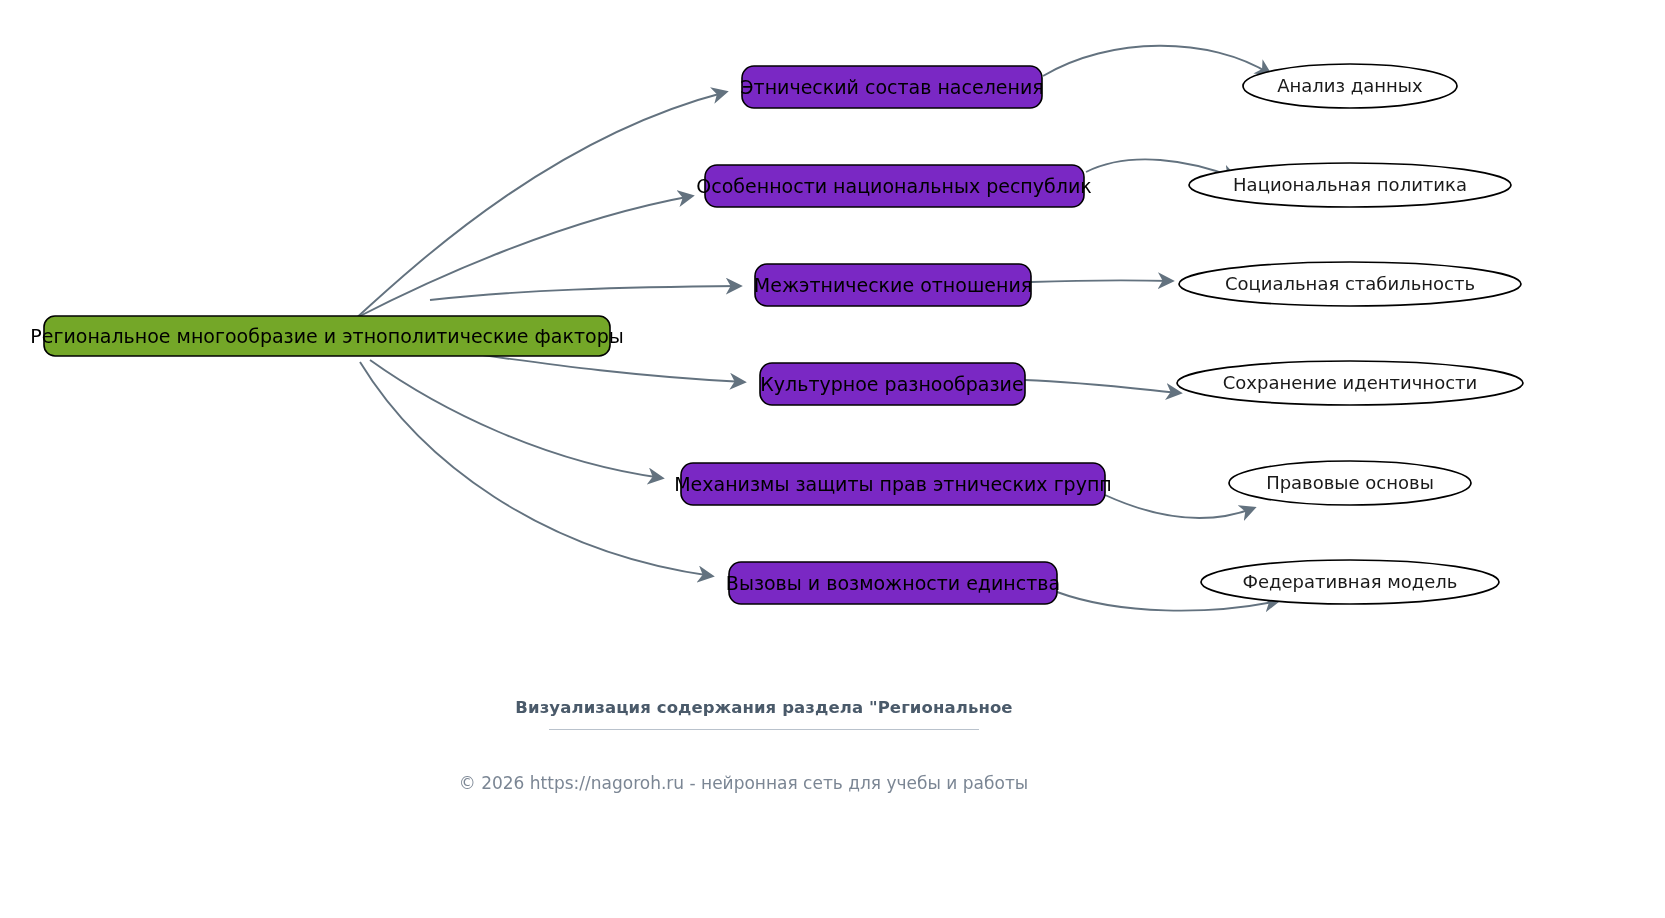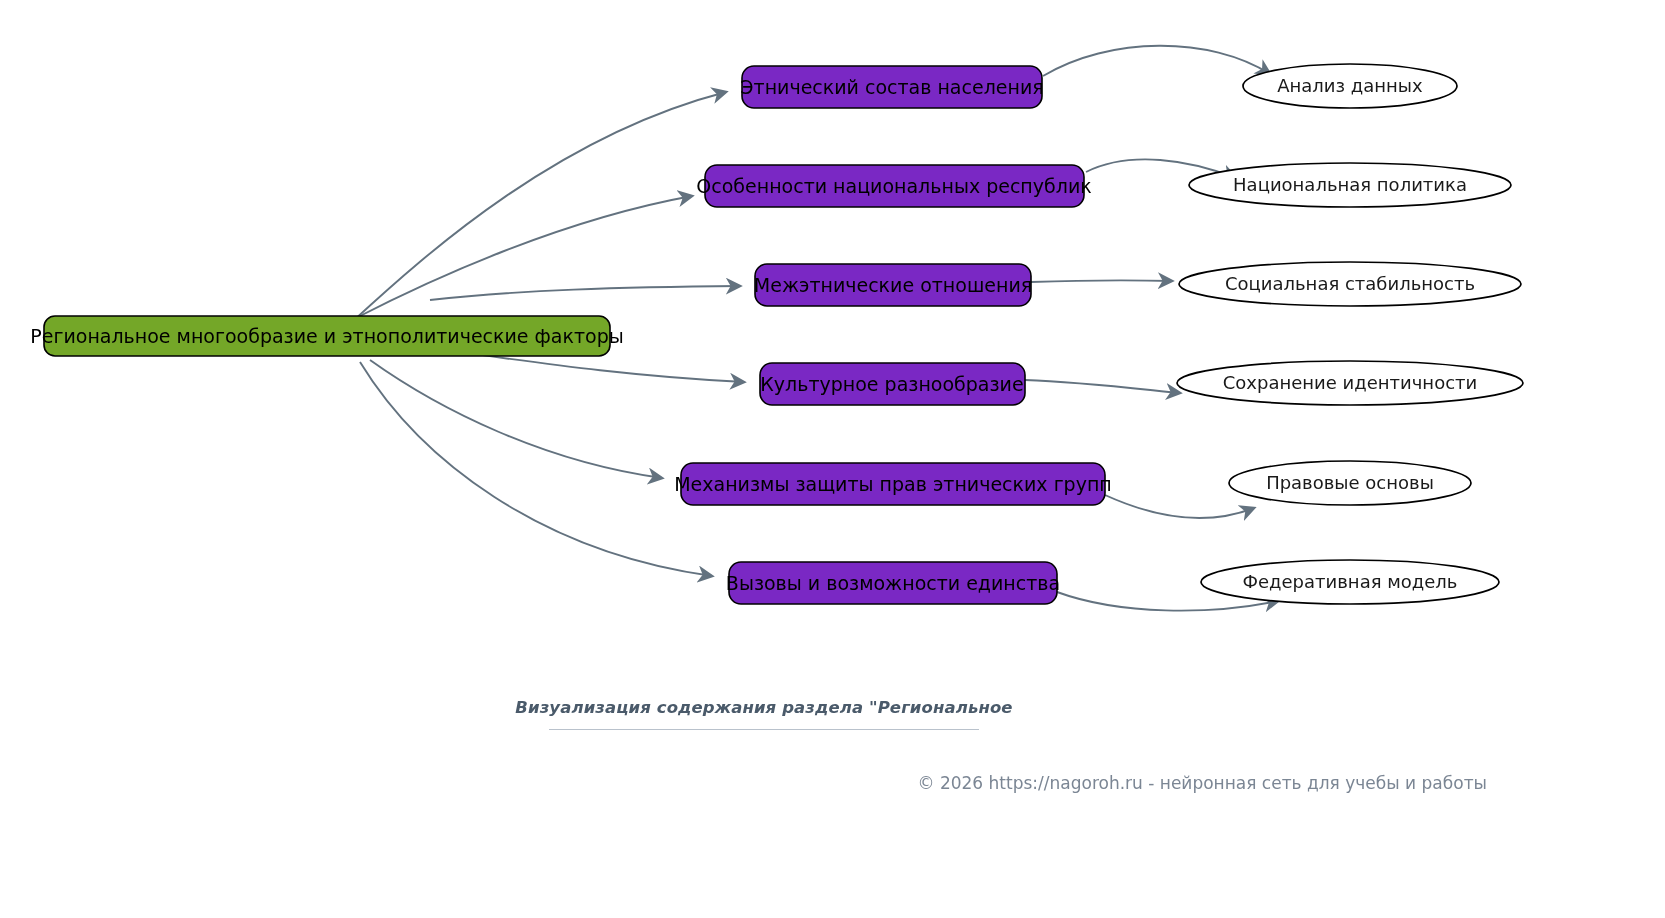--- a/index.html
+++ b/index.html
@@ -66,42 +66,41 @@
   .arrowhead {
     fill: #63727f;
     stroke: none;
   }
   .caption-wrap {
     position: absolute;
     left: 0;
     top: 698px;
     width: 1528px;
     text-align: center;
-    font-style: italic;
   }
   .caption-line {
     font-family: "DejaVu Sans", sans-serif;
     font-weight: bold;
     font-size: 16.5px;
     line-height: 19px;
     color: #4a5a6a;
     letter-spacing: 0.1px;
   }
   .divider {
     width: 430px;
     height: 0;
     margin: 12px auto 0 auto;
     border-top: 1.5px solid #b9c2cc;
   }
   .footer-wrap {
     position: absolute;
     left: 0;
     top: 773px;
     width: 1487px;
-    text-align: right;
+    text-align: center;
   }
   .footer-text {
     font-family: "DejaVu Sans", sans-serif;
     font-size: 17px;
     color: #7b8694;
   }
 </style>
 </head>
 <body>
 

